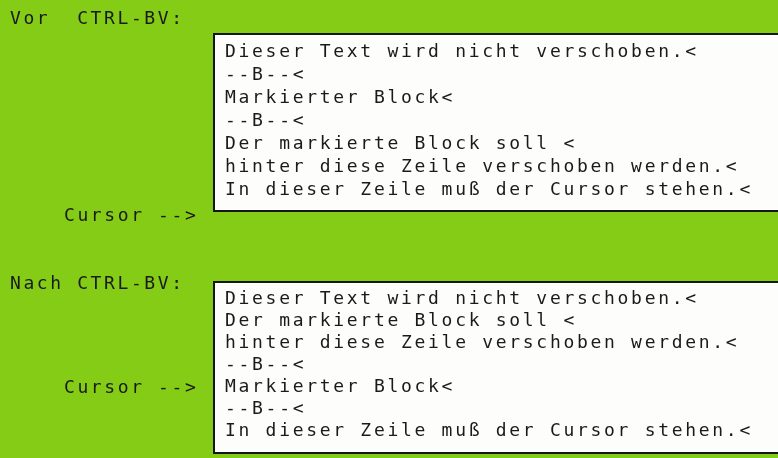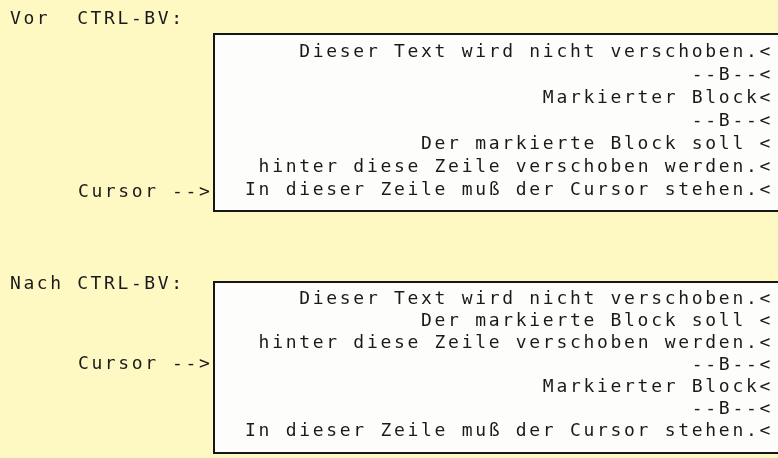--- a/index.html
+++ b/index.html
@@ -4,57 +4,57 @@
 <style>
   html, body {
     margin: 0;
     padding: 0;
     background: #ffffff;
   }
   #canvas {
     position: relative;
     width: 778px;
     height: 458px;
-    background: #fef9c3;
+    background: #84cc16;
     font-family: "DejaVu Sans Mono", "Liberation Mono", monospace;
     color: #1a1a1a;
     overflow: hidden;
   }
   .section-label {
     position: absolute;
     left: 10px;
     font-size: 18px;
     letter-spacing: 2.6px;
     white-space: pre;
     color: #1a1a1a;
   }
   .cursor-label {
     position: absolute;
-    left: 78px;
+    left: 64px;
     font-size: 18px;
     letter-spacing: 2.6px;
     white-space: pre;
     color: #1a1a1a;
+    margin-top: 24px;
   }
   .screen-box {
     position: absolute;
     left: 213px;
     width: 548px;
     border: 2px solid #161616;
     background: #fdfdfc;
     padding: 4px 6px 4px 10px;
     box-sizing: content-box;
   }
   .tline {
     font-size: 18px;
     letter-spacing: 2.7px;
     line-height: 23px;
     white-space: pre;
     color: #1a1a1a;
-    text-align: right;
   }
   #box-before { top: 33px;  height: 167px; }
   #box-after  { top: 281px; height: 161px; }
   #box-after .tline { line-height: 22px; }
   #label-vor   { top: 7px; }
   #label-nach  { top: 248px; margin-top: 24px; }
   #cursor-before { top: 180px; }
   #cursor-after  { top: 352px; }
 </style>
 </head>

